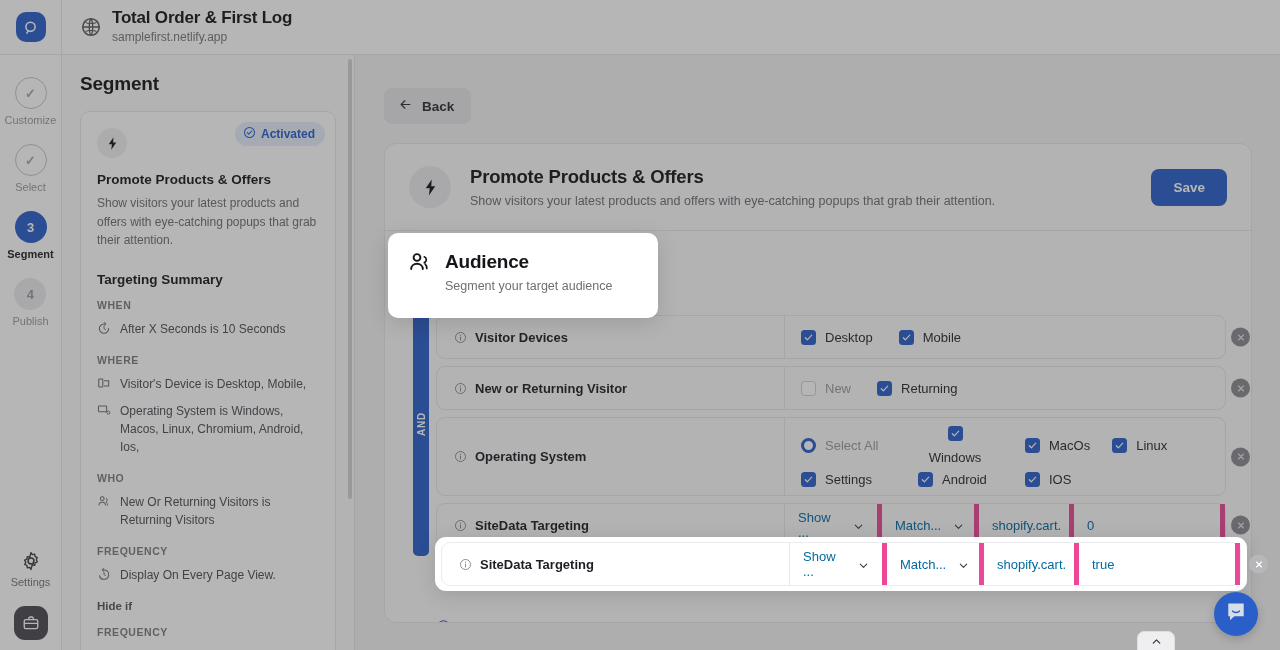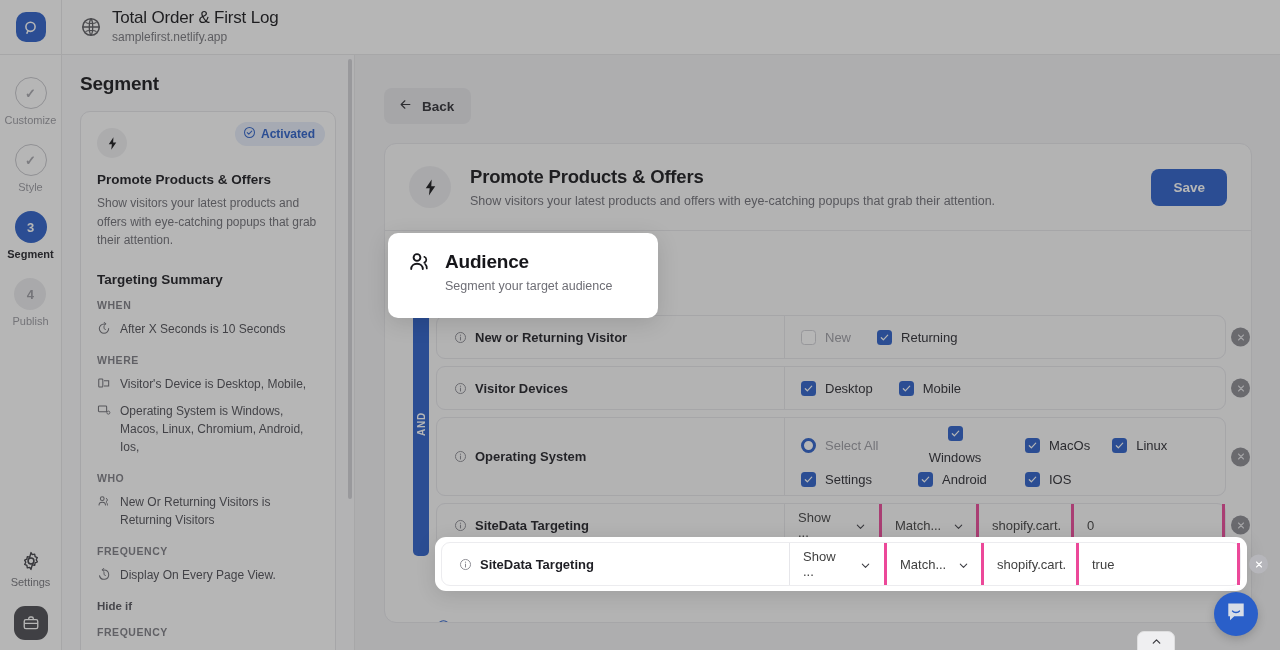--- a/index.html
+++ b/index.html
@@ -36,21 +36,21 @@
     border-right: 1px solid #e8e8ea;
   }
   .logo-mark {
     width: 30px; height: 30px; border-radius: 10px;
     background: #2a5fc9;
     display: flex; align-items: center; justify-content: center;
   }
   .logo-mark svg { display: block; }
   #site-info { display: flex; align-items: center; gap: 10px; padding-left: 18px; }
   .globe-ico { width: 22px; height: 22px; color: #5a5a5f; }
-  #site-title { font-size: 17px; font-weight: 400; color: #16161a; line-height: 1.2; letter-spacing: -0.2px;}
+  #site-title { font-size: 17px; font-weight: 700; color: #16161a; line-height: 1.2; letter-spacing: -0.2px;}
   #site-url { font-size: 12px; color: #77777d; line-height: 1.4; margin-top: 1px;}
 
   
   #rail {
     position: absolute; top: 55px; left: 0; width: 62px; height: 595px;
     background: #fff; border-right: 1px solid #e8e8ea;
     display: flex; flex-direction: column; align-items: center;
     padding-top: 22px;
     z-index: 4;
   }
@@ -191,22 +191,22 @@
     background: #fff; flex: 0 0 15px;
   }
   .rule-del {
     position: absolute; right: -25px; top: 50%; transform: translateY(-50%);
     width: 19px; height: 19px; border-radius: 50%; background: #8a8a91;
     display: flex; align-items: center; justify-content: center; color: #e4e4e7;
   }
   
   .sd-cell {
     display: flex; align-items: center; gap: 12px;
-    padding: 0 13px; border-right: 3px solid #ec4899;
-    font-size: 13px; color: #404040;
+    padding: 0 13px; border-right: 5px solid #ec4899;
+    font-size: 13px; color: #0369a1;
   }
   .sd-cell:last-child { border-right: none; }
   .sd-sel { width: 97px; flex: 0 0 97px; justify-content: space-between; }
   .sd-key { width: 95px; flex: 0 0 95px; }
   .sd-val { flex: 1; }
   .chev { width: 11px; height: 11px; color: #3c3c42; flex: 0 0 11px;}
   #add-target {
     margin: 11px 0 0 51px; display: inline-flex; align-items: center; gap: 8px;
     color: #2a5fc9; font-size: 12.5px; font-weight: 600;
   }
@@ -279,21 +279,21 @@
     </div>
   </div>
 
   <div id="rail">
     <div class="step">
       <div class="step-circle done">✓</div>
       <div class="step-label">Customize</div>
     </div>
     <div class="step">
       <div class="step-circle done">✓</div>
-      <div class="step-label">Style</div>
+      <div class="step-label">Select</div>
     </div>
     <div class="step">
       <div class="step-circle active">3</div>
       <div class="step-label active">Segment</div>
     </div>
     <div class="step">
       <div class="step-circle todo">4</div>
       <div class="step-label">Publish</div>
     </div>
 
@@ -446,20 +446,56 @@
         </div>
         <button id="save-btn">Save</button>
       </div>
 
       <div id="rules-area">
         <div id="and-bar">
           <span>AND</span>
         </div>
 
         <div id="rules-list">
+
+          <div class="rule-row">
+            <div class="rule-name">
+              <span class="info-ico">
+                <svg viewBox="0 0 24 24" fill="none" width="13" height="13">
+                  <circle cx="12" cy="12" r="9.3" stroke="currentColor" stroke-width="1.8"></circle>
+                  <path d="M12 11v5.5" stroke="currentColor" stroke-width="1.9" stroke-linecap="round"></path>
+                  <circle cx="12" cy="7.7" r="1.1" fill="currentColor"></circle>
+                </svg>
+              </span>
+              <span>Visitor Devices</span>
+            </div>
+            <div class="rule-values">
+              <label class="chk-item">
+                <span class="chk-box">
+                  <svg viewBox="0 0 24 24" fill="none" width="11" height="11">
+                      <path d="M5 12.5l4.5 4.5L19 7" stroke="#fff" stroke-width="2.6" stroke-linecap="round" stroke-linejoin="round"></path>
+                    </svg>
+                </span>
+                <span>Desktop</span>
+              </label>
+              <label class="chk-item">
+                <span class="chk-box">
+                  <svg viewBox="0 0 24 24" fill="none" width="11" height="11">
+                      <path d="M5 12.5l4.5 4.5L19 7" stroke="#fff" stroke-width="2.6" stroke-linecap="round" stroke-linejoin="round"></path>
+                    </svg>
+                </span>
+                <span>Mobile</span>
+              </label>
+            </div>
+            <div class="rule-del">
+              <svg viewBox="0 0 24 24" fill="none" width="10" height="10">
+                  <path d="M6 6l12 12M18 6L6 18" stroke="currentColor" stroke-width="2.6" stroke-linecap="round"></path>
+                </svg>
+            </div>
+          </div>
 
           <div class="rule-row">
             <div class="rule-name">
               <span class="info-ico">
                 <svg viewBox="0 0 24 24" fill="none" width="13" height="13">
                   <circle cx="12" cy="12" r="9.3" stroke="currentColor" stroke-width="1.8"></circle>
                   <path d="M12 11v5.5" stroke="currentColor" stroke-width="1.9" stroke-linecap="round"></path>
                   <circle cx="12" cy="7.7" r="1.1" fill="currentColor"></circle>
                 </svg>
               </span>
@@ -470,56 +506,20 @@
                 <span class="chk-box off"></span>
                 <span>New</span>
               </label>
               <label class="chk-item">
                 <span class="chk-box">
                   <svg viewBox="0 0 24 24" fill="none" width="11" height="11">
                       <path d="M5 12.5l4.5 4.5L19 7" stroke="#fff" stroke-width="2.6" stroke-linecap="round" stroke-linejoin="round"></path>
                     </svg>
                 </span>
                 <span>Returning</span>
-              </label>
-            </div>
-            <div class="rule-del">
-              <svg viewBox="0 0 24 24" fill="none" width="10" height="10">
-                  <path d="M6 6l12 12M18 6L6 18" stroke="currentColor" stroke-width="2.6" stroke-linecap="round"></path>
-                </svg>
-            </div>
-          </div>
-
-          <div class="rule-row">
-            <div class="rule-name">
-              <span class="info-ico">
-                <svg viewBox="0 0 24 24" fill="none" width="13" height="13">
-                  <circle cx="12" cy="12" r="9.3" stroke="currentColor" stroke-width="1.8"></circle>
-                  <path d="M12 11v5.5" stroke="currentColor" stroke-width="1.9" stroke-linecap="round"></path>
-                  <circle cx="12" cy="7.7" r="1.1" fill="currentColor"></circle>
-                </svg>
-              </span>
-              <span>Visitor Devices</span>
-            </div>
-            <div class="rule-values">
-              <label class="chk-item">
-                <span class="chk-box">
-                  <svg viewBox="0 0 24 24" fill="none" width="11" height="11">
-                      <path d="M5 12.5l4.5 4.5L19 7" stroke="#fff" stroke-width="2.6" stroke-linecap="round" stroke-linejoin="round"></path>
-                    </svg>
-                </span>
-                <span>Desktop</span>
-              </label>
-              <label class="chk-item">
-                <span class="chk-box">
-                  <svg viewBox="0 0 24 24" fill="none" width="11" height="11">
-                      <path d="M5 12.5l4.5 4.5L19 7" stroke="#fff" stroke-width="2.6" stroke-linecap="round" stroke-linejoin="round"></path>
-                    </svg>
-                </span>
-                <span>Mobile</span>
               </label>
             </div>
             <div class="rule-del">
               <svg viewBox="0 0 24 24" fill="none" width="10" height="10">
                   <path d="M6 6l12 12M18 6L6 18" stroke="currentColor" stroke-width="2.6" stroke-linecap="round"></path>
                 </svg>
             </div>
           </div>
 
           <div class="rule-row tall">

